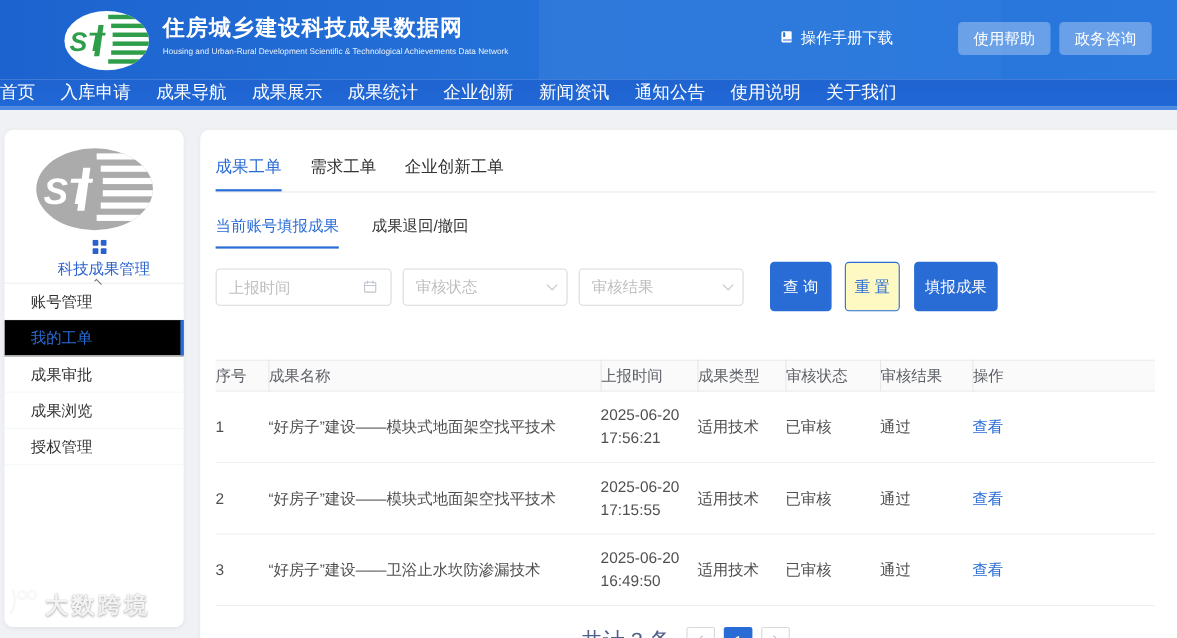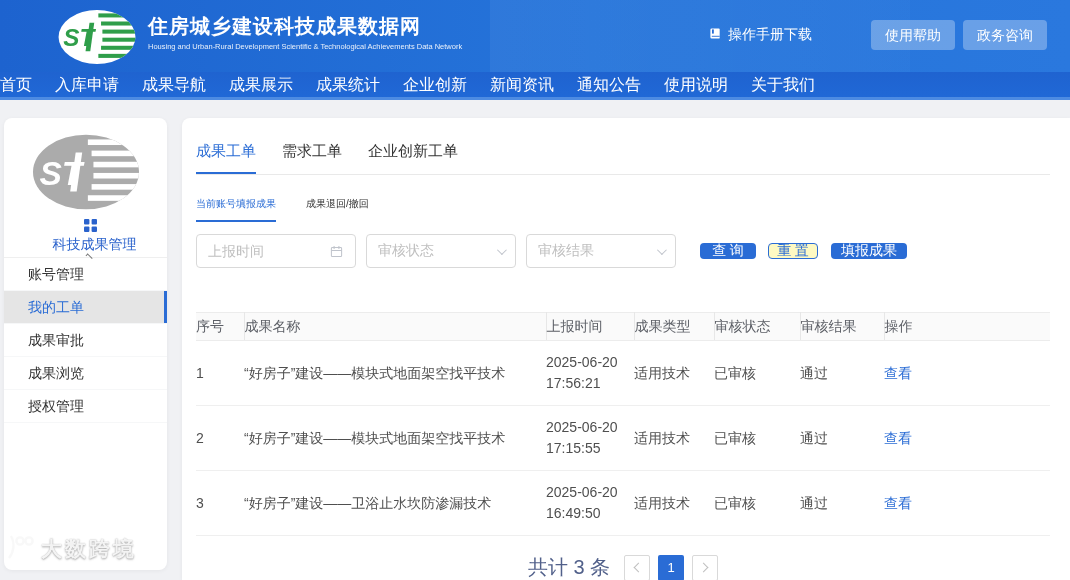--- a/index.html
+++ b/index.html
@@ -28,47 +28,47 @@
   
   .content { position:absolute; top:118px; left:0; right:0; bottom:0; }
   .sidebar { position:absolute; left:4px; top:0; width:163px; height:452px; background:#fff;
       border-radius:8px; box-shadow:0 1px 4px rgba(0,0,0,0.05); overflow:hidden; }
   .side-logo { display:flex; justify-content:center; padding:14px 0 6px; }
   .menu-group { display:flex; align-items:center; height:40px; padding:0 14px 0 24px;
       border-bottom:1px solid #efefef; cursor:pointer;flex-direction:column; }
   .menu-group-label { color:#2a62cc; font-size:14px; margin-left:8px; flex:1; }
   .side-item { position:relative; height:33px; line-height:33px; padding-left:24px; font-size:14px;
       color:#333; border-bottom:1px solid #f6f7f8; cursor:pointer; }
-  .side-item.active { background:#e5e5e5; color:#2a6cd5; }
+  .side-item.active { background:#000000; color:#2a6cd5; }
   .side-item.active::after { content:""; position:absolute; right:0; top:0; width:3px; height:100%; background:#2a6cd5; }
 
   .card { position:absolute; left:182px; top:0; right:0; bottom:0; background:#fff;
       border-radius:8px 0 0 0; box-shadow:0 1px 4px rgba(0,0,0,0.05); padding:0 20px 0 14px; }
 
   
   .tabs-row { display:flex; gap:26px; padding-top:24px; border-bottom:1px solid #e9e9e9; }
   .tab { font-size:15px; color:#333; padding-bottom:11px; cursor:pointer; border-bottom:2px solid transparent; }
   .tab.active { color:#2a6cd5; border-bottom-color:#2a6cd5; }
   .subtabs-row { display:flex; gap:30px; margin-top:22px; }
-  .subtab { font-size:10px; color:#333; padding-bottom:9px; cursor:pointer; border-bottom:2px solid transparent; }
+  .subtab { font-size:14px; color:#333; padding-bottom:9px; cursor:pointer; border-bottom:2px solid transparent; }
   .subtab.active { color:#2a6cd5; border-bottom-color:#2a6cd5; }
 
   
   .filter-row { display:flex; align-items:center; margin-top:12px; }
   .f-input { position:relative; width:160px; height:34px; border:1px solid #d9d9d9; border-radius:4px;
       background:#fff; margin-right:10px; display:flex; align-items:center; }
   .f-input input { border:none; outline:none; width:120px; margin-left:11px; font-size:14px;
       font-family:inherit; color:#333; background:transparent; }
   .f-input input::placeholder { color:#bfbfbf; }
   .f-select { position:relative; width:150px; height:34px; border:1px solid #d9d9d9; border-radius:4px;
       margin-right:10px; display:flex; align-items:center; justify-content:space-between;
       padding:0 11px; cursor:pointer; }
   .f-placeholder { color:#bfbfbf; font-size:14px; }
-  .btn { height:16px; border-radius:4px; font-size:14px; border:none; cursor:pointer;
-      font-family:Liberation Serif, serif; display:inline-flex; align-items:center; justify-content:center; }
+  .btn { height:45px; border-radius:4px; font-size:14px; border:none; cursor:pointer;
+      font-family:Liberation Sans, sans-serif; display:inline-flex; align-items:center; justify-content:center; }
   .btn-primary { background:#2a6cd5; color:#fff; }
   .btn-query { width:56px; margin-left:14px; }
   .btn-reset { width:50px; margin-left:12px; background:#fef9c3; border:1px solid #2a6cd5; color:#2a6cd5; }
   .btn-submit { width:76px; margin-left:13px; }
 
   
   table { width:100%; border-collapse:collapse; margin-top:44px; table-layout:fixed; }
   th { background:#fafafa; font-weight:normal; font-size:14px; color:#5c5f66; text-align:left;
       height:28px; border-top:1px solid #ececec; border-bottom:1px solid #ececec;
       border-right:1px solid #e7e7e7; padding:0; }

